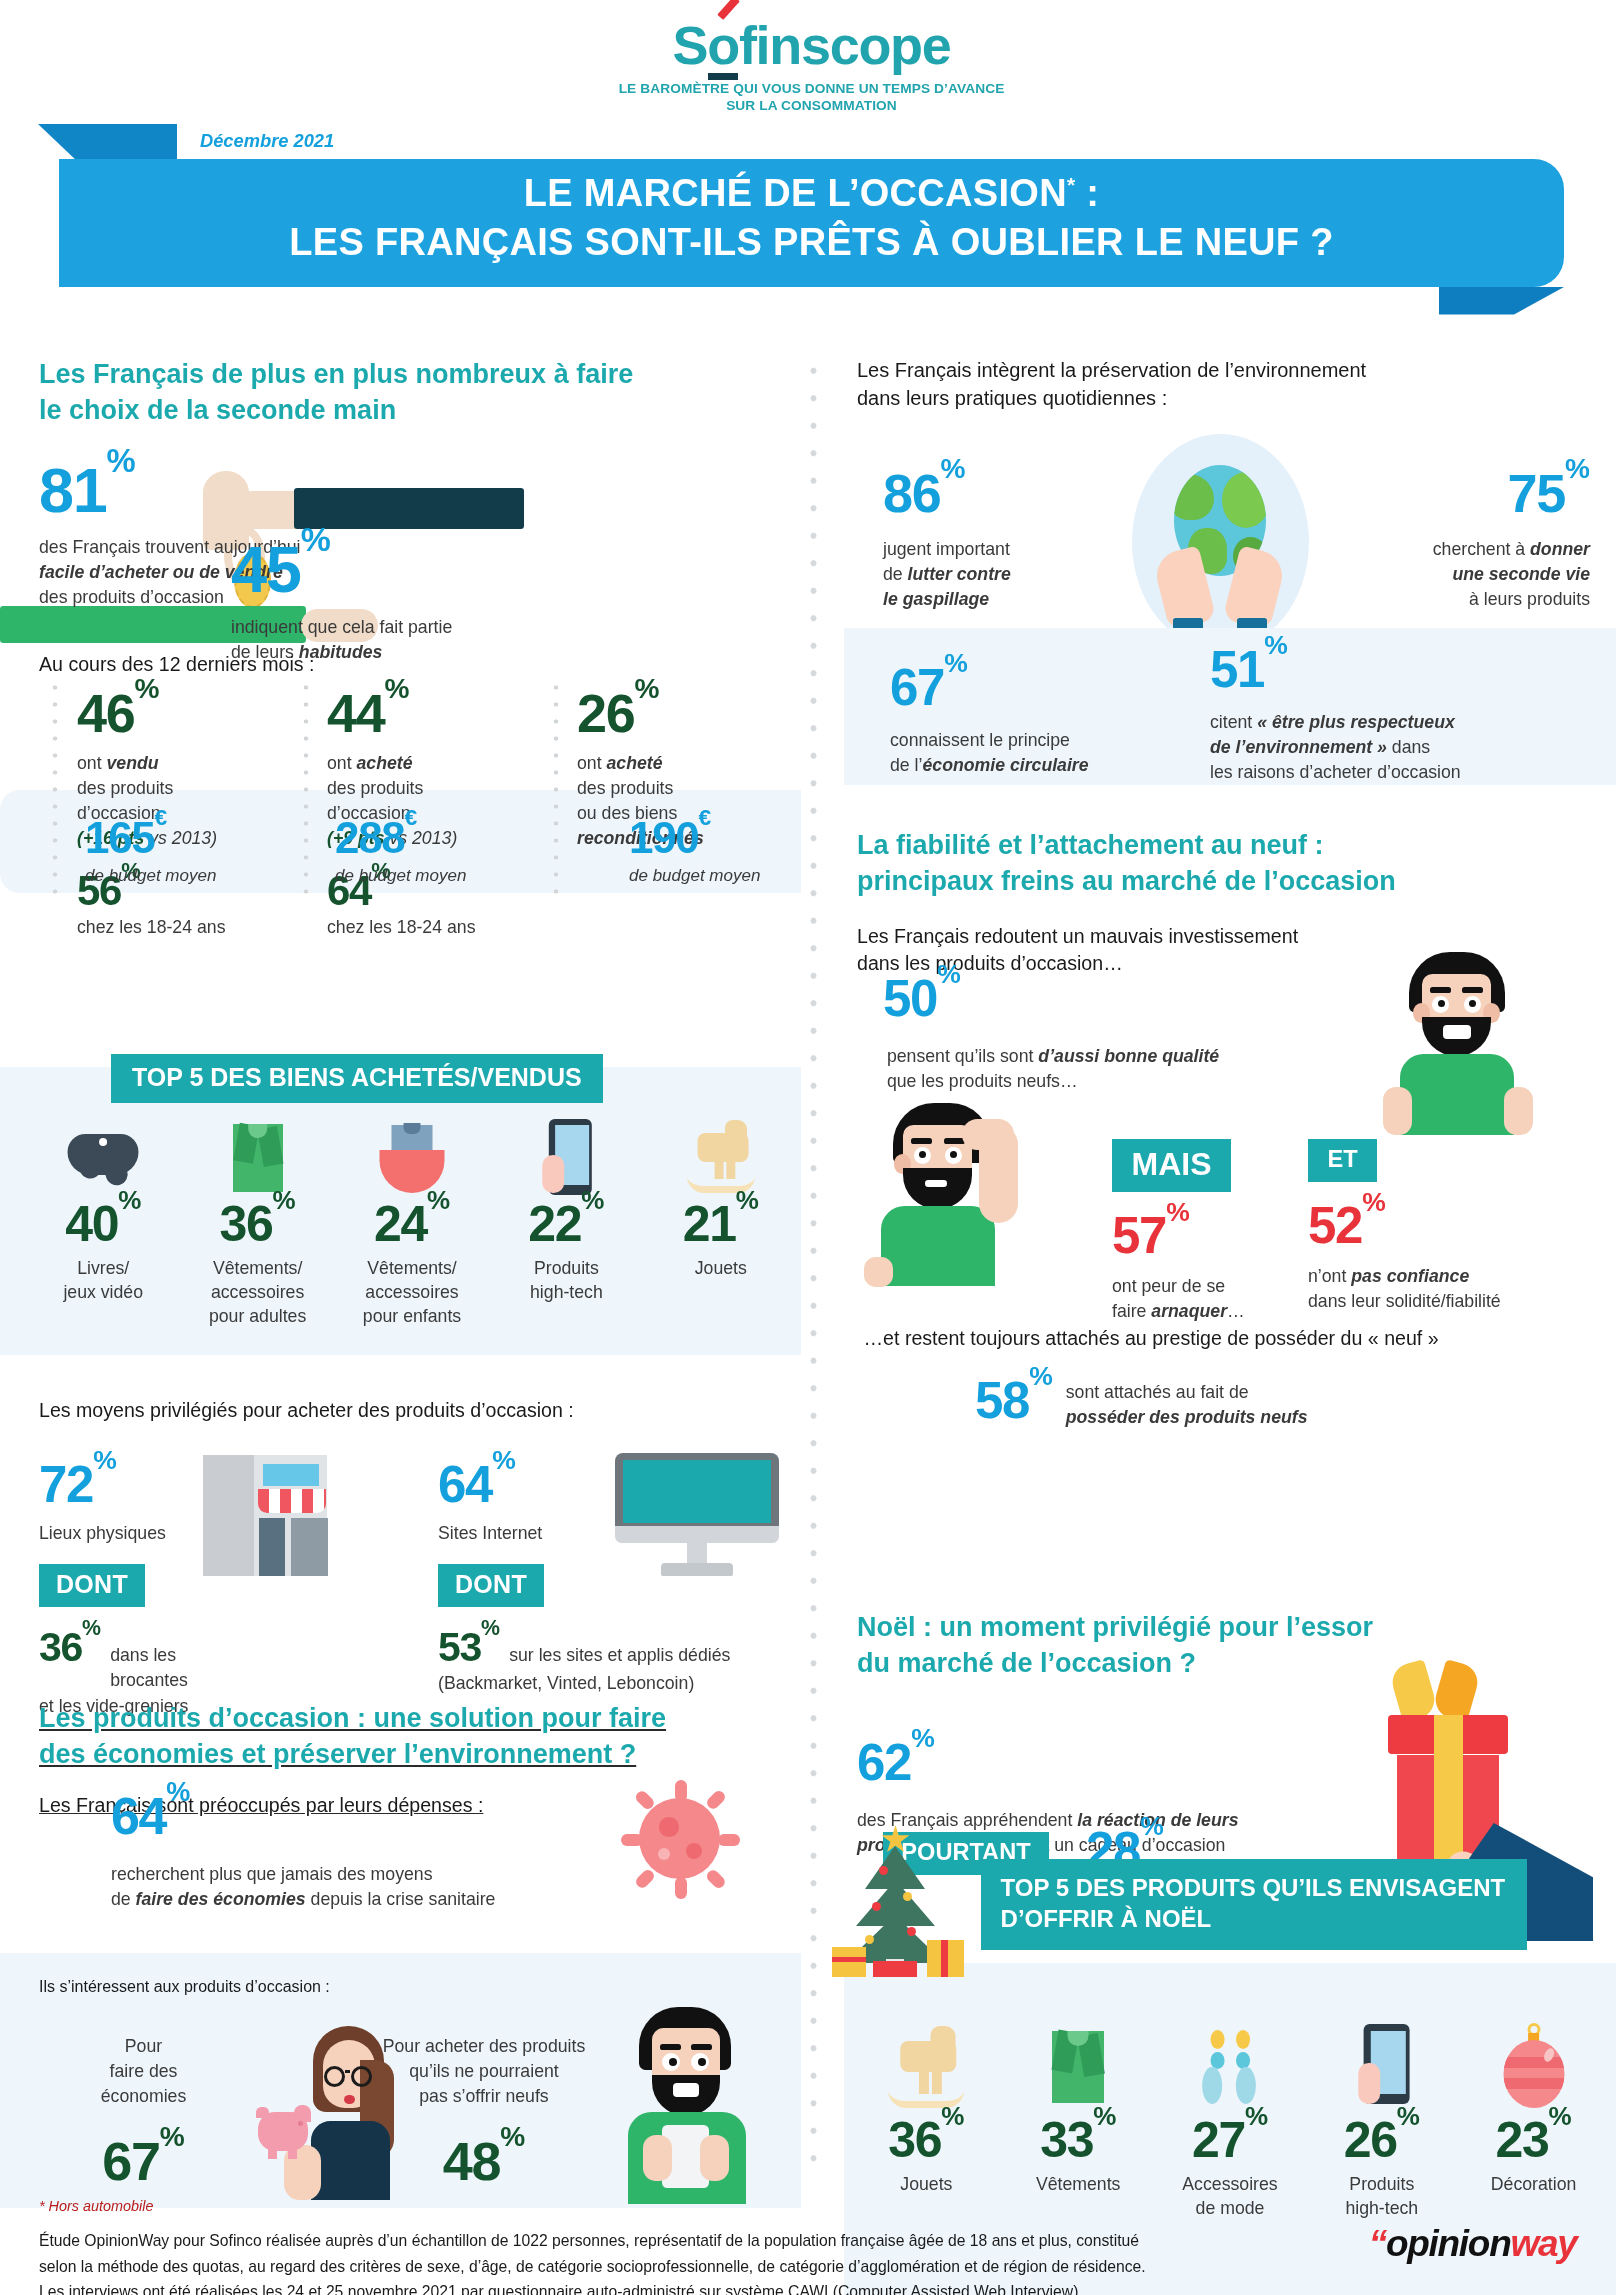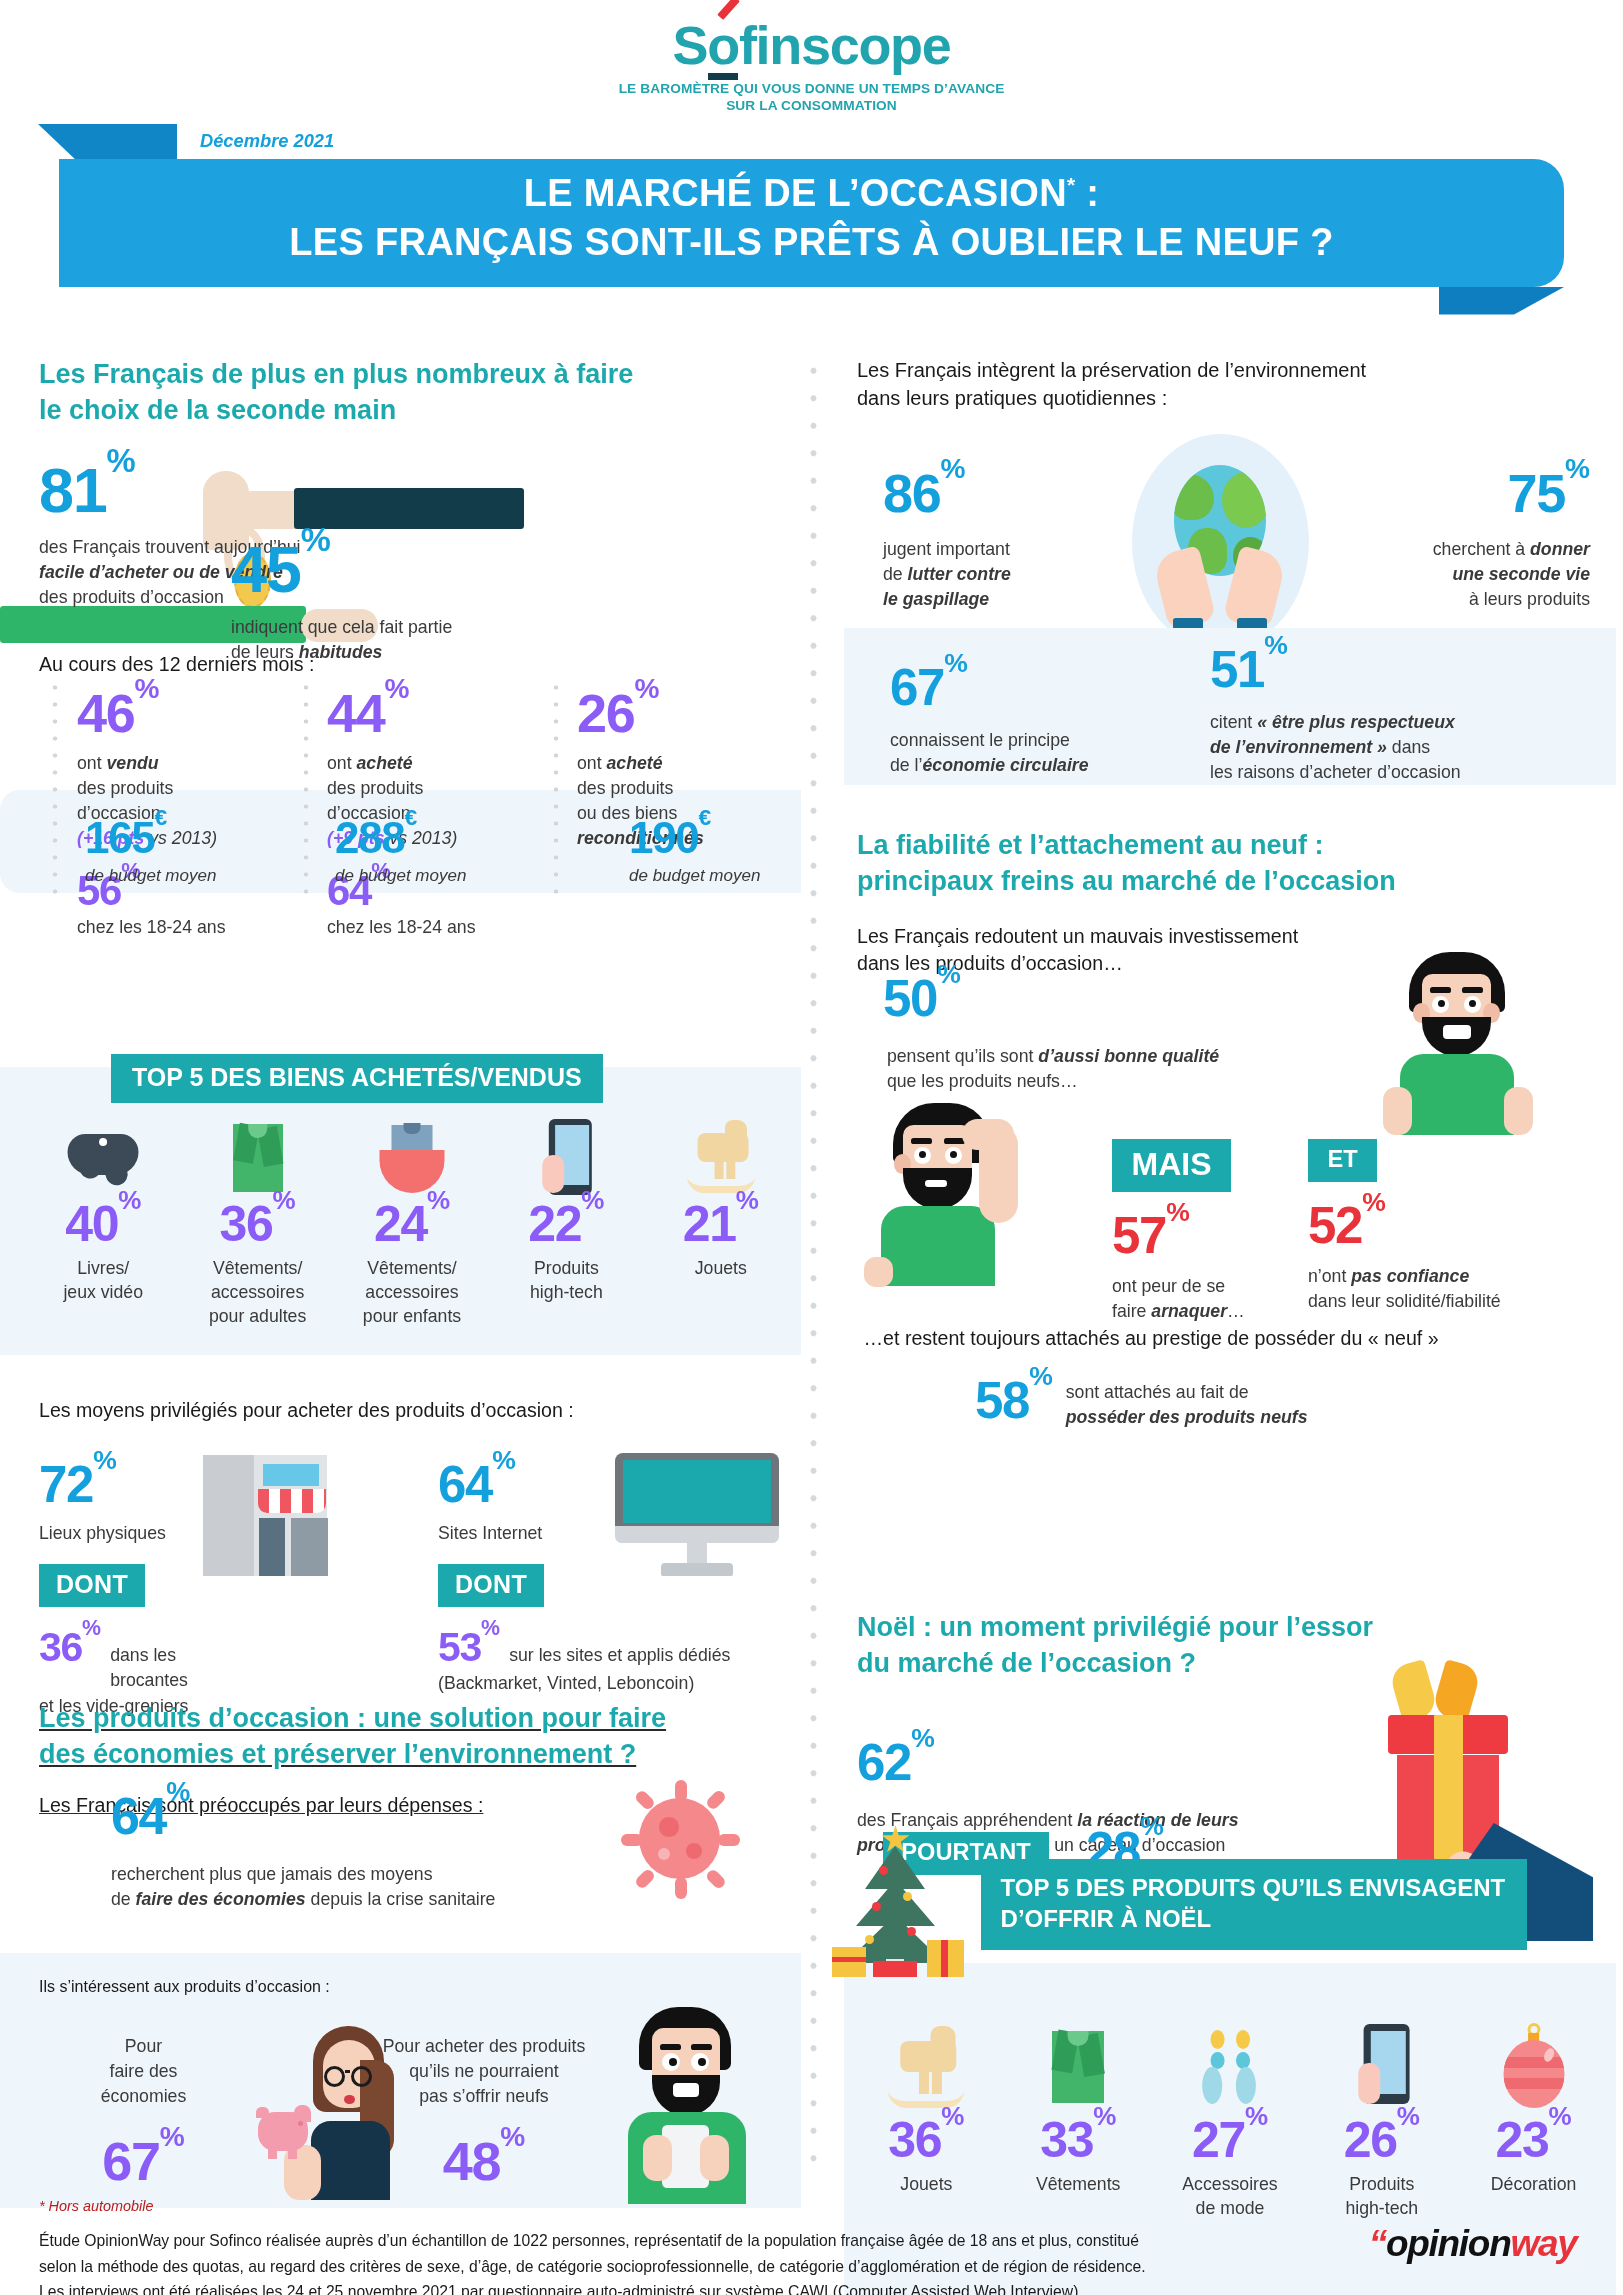--- a/index.html
+++ b/index.html
@@ -6,21 +6,21 @@
   html,body { background:#ffffff; }
   body {
     width:1623px; height:2295px;
     font-family:"Liberation Sans", sans-serif;
     color:#2b2b2b;
     position:relative;
     overflow:hidden;
   }
   
   .blue   { color:#13A0DC; }
-  .teal   { color:#8b5cf6; }
+  .teal   { color:#14532d; }
   .red    { color:#E8333A; }
   .bold   { font-weight:bold; }
   .ital   { font-style:italic; font-weight:bold; }
   .pct    { font-weight:bold; letter-spacing:-1.3px; }
   .pct sup{ font-size:.52em; font-weight:bold; letter-spacing:0; top:-.55em; position:relative; }
   .small-txt { font-size:17.7px; line-height:1.42; color:#3a3a3a; }
 
   
   #logo-wrap { position:absolute; left:0; top:14.4px; width:1623px; text-align:center; }
   #logo { font-size:54px; font-weight:bold; color:#21A4AE; letter-spacing:-1.3px; display:inline-block; position:relative; }

